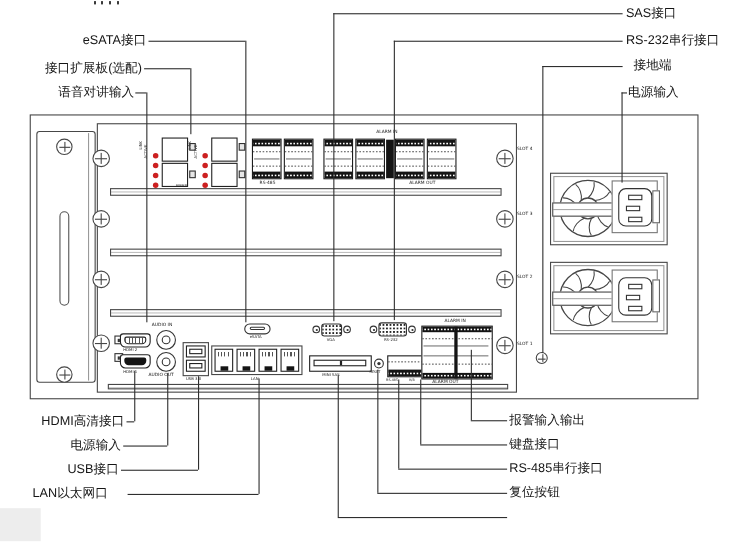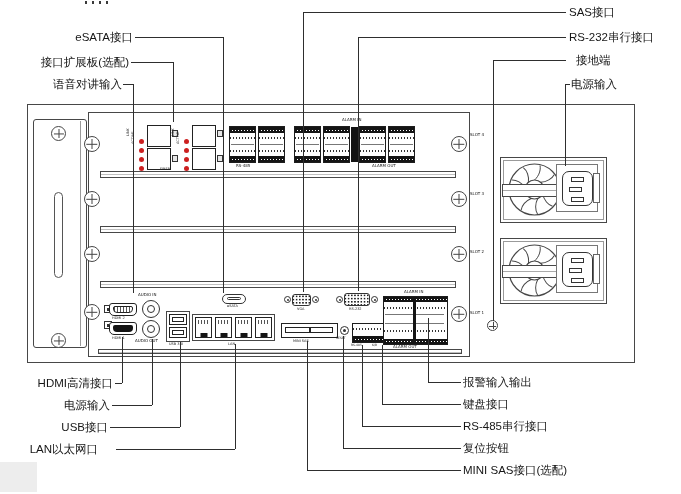--- a/index.html
+++ b/index.html
@@ -290,21 +290,20 @@
   <div class="lbl" style="left:576px;top:53px">接地端</div>
   <div class="lbl" style="left:571px;top:77px">电源输入</div>
   <div class="lbl r" style="left:20px;top:376px;width:93px">HDMI高清接口</div>
   <div class="lbl r" style="left:20px;top:398px;width:90px">电源输入</div>
   <div class="lbl r" style="left:20px;top:420px;width:88px">USB接口</div>
   <div class="lbl r" style="left:4px;top:442px;width:94px">LAN以太网口</div>
   <div class="lbl" style="left:463px;top:375px">报警输入输出</div>
   <div class="lbl" style="left:463px;top:397px">键盘接口</div>
   <div class="lbl" style="left:463px;top:419px">RS-485串行接口</div>
   <div class="lbl" style="left:463px;top:441px">复位按钮</div>
-  <div class="lbl" style="left:463px;top:463px">MINI SAS接口(选配)</div>
 
   <div class="hl" style="left:135px;top:37px;width:88px"></div>
   <div class="vl" style="left:223px;top:37px;height:256px"></div>
   <div class="hl" style="left:131px;top:62px;width:42px"></div>
   <div class="vl" style="left:173px;top:62px;height:60px"></div>
   <div class="hl" style="left:123px;top:84px;width:10px"></div>
   <div class="vl" style="left:133px;top:84px;height:209px"></div>
   <div class="hl" style="left:303px;top:12px;width:263px"></div>
   <div class="vl" style="left:303px;top:12px;height:280px"></div>
   <div class="hl" style="left:358px;top:37px;width:208px"></div>

